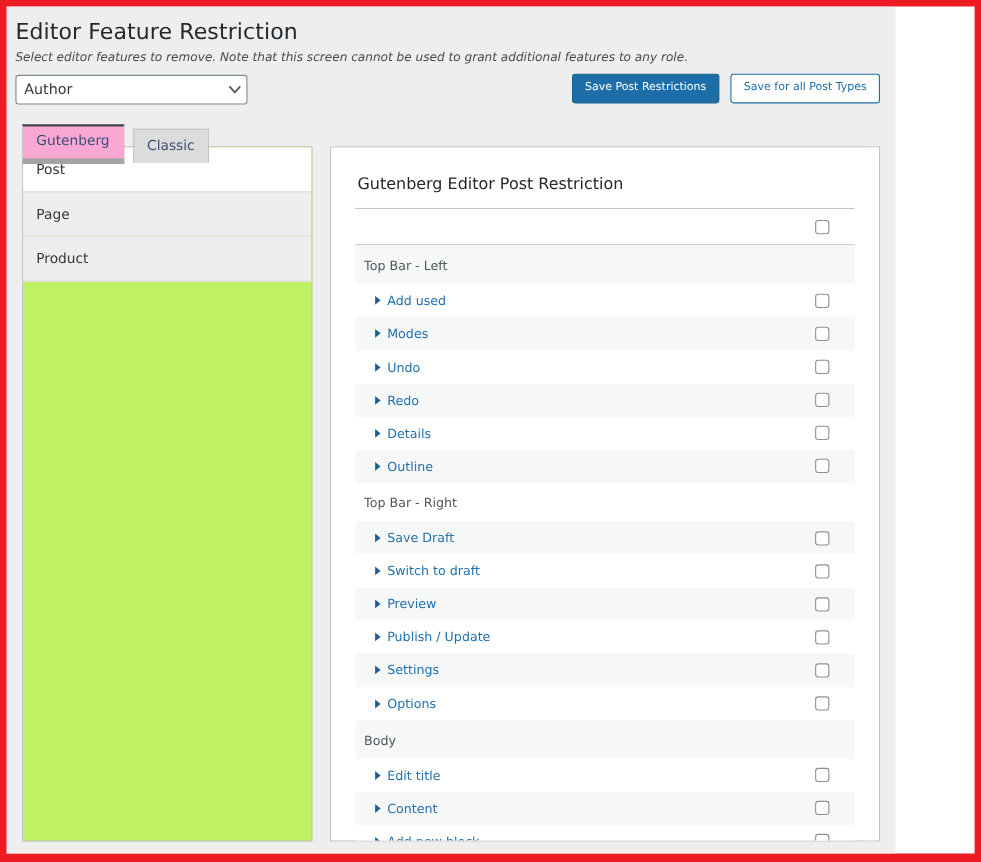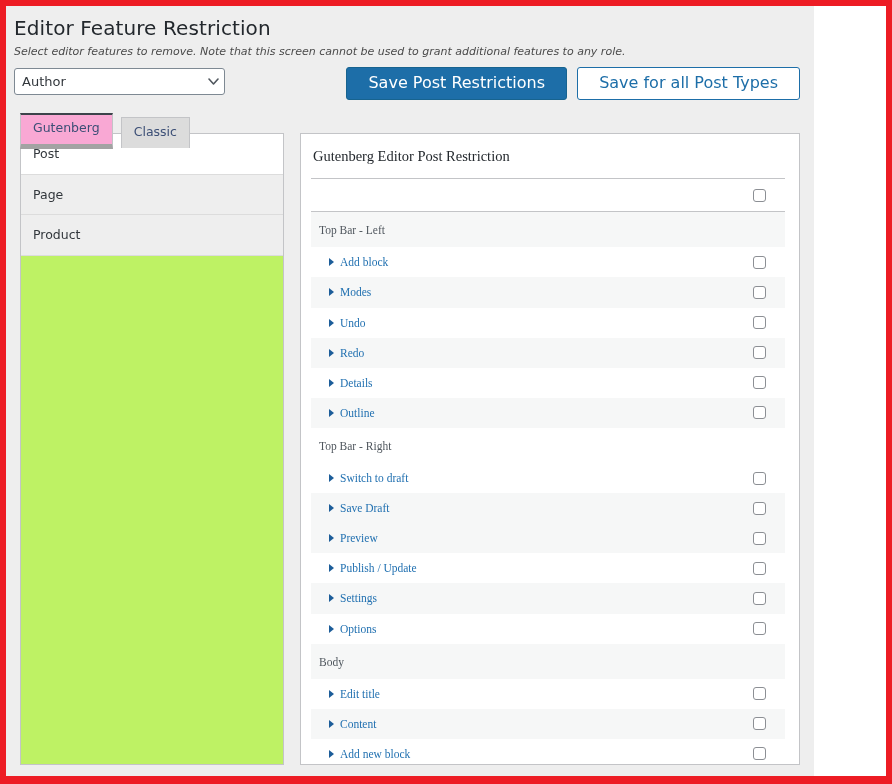--- a/index.html
+++ b/index.html
@@ -76,23 +76,23 @@
   .select-caret svg { display: block; }
 
   .btn-group {
     position: absolute;
     right: 14px; top: 8px;
     white-space: nowrap;
   }
   .btn {
     display: inline-block;
     font-family: inherit;
-    font-size: 16px;
+    font-size: 10px;
     line-height: 1;
-    padding: 7px 21px 8px;
+    padding: 7px 11px 8px;
     border-radius: 3px;
     cursor: pointer;
     vertical-align: top;
   }
   .btn-primary {
     background: #1d6ea8;
     border: 1px solid #1a6losing;
     border: 1px solid #17638f;
     color: #ffffff;
   }
@@ -159,24 +159,23 @@
   }
   .side-item.alt + .side-item.alt { border-top: none; }
 
   .main {
     flex: 1 1 auto;
     background: #ffffff;
     border: 1px solid #c3c4c7;
     border-left: none;
     margin-left: 16px;
     border-left: 1px solid #c3c4c7;
-    padding: 0;
+    padding: 12px;
     overflow: hidden;
     position: relative;
-    font-family: Liberation Serif, serif;
   }
   .main-inner {
     padding: 0 10px 0 10px;
   }
   .main-title {
     font-size: 14.5px;
     color: #23282d;
     font-weight: 400;
     margin: 0;
     padding: 14px 0 13px 2px;
@@ -308,21 +307,21 @@
             </div>
           </div>
 
           <div class="frow stripe sec-head">
             <div class="fcell-label">Top Bar - Left</div>
             <div class="fcell-check"></div>
           </div>
 
           <div class="frow plain feat">
             <div class="fcell-label">
-              <span class="tri"></span><a>Add block</a>
+              <span class="tri"></span><a>Add used</a>
             </div>
             <div class="fcell-check">
               <span class="cbx"></span>
             </div>
           </div>
 
           <div class="frow stripe feat">
             <div class="fcell-label">
               <span class="tri"></span><a>Modes</a>
             </div>
@@ -365,32 +364,32 @@
             <div class="fcell-check">
               <span class="cbx"></span>
             </div>
           </div>
 
           <div class="frow plain sec-head">
             <div class="fcell-label">Top Bar - Right</div>
             <div class="fcell-check"></div>
           </div>
 
+          <div class="frow stripe feat">
+            <div class="fcell-label">
+              <span class="tri"></span><a>Save Draft</a>
+            </div>
+            <div class="fcell-check">
+              <span class="cbx"></span>
+            </div>
+          </div>
+
           <div class="frow plain feat">
             <div class="fcell-label">
               <span class="tri"></span><a>Switch to draft</a>
-            </div>
-            <div class="fcell-check">
-              <span class="cbx"></span>
-            </div>
-          </div>
-
-          <div class="frow stripe feat">
-            <div class="fcell-label">
-              <span class="tri"></span><a>Save Draft</a>
             </div>
             <div class="fcell-check">
               <span class="cbx"></span>
             </div>
           </div>
 
           <div class="frow stripe feat">
             <div class="fcell-label">
               <span class="tri"></span><a>Preview</a>
             </div>

